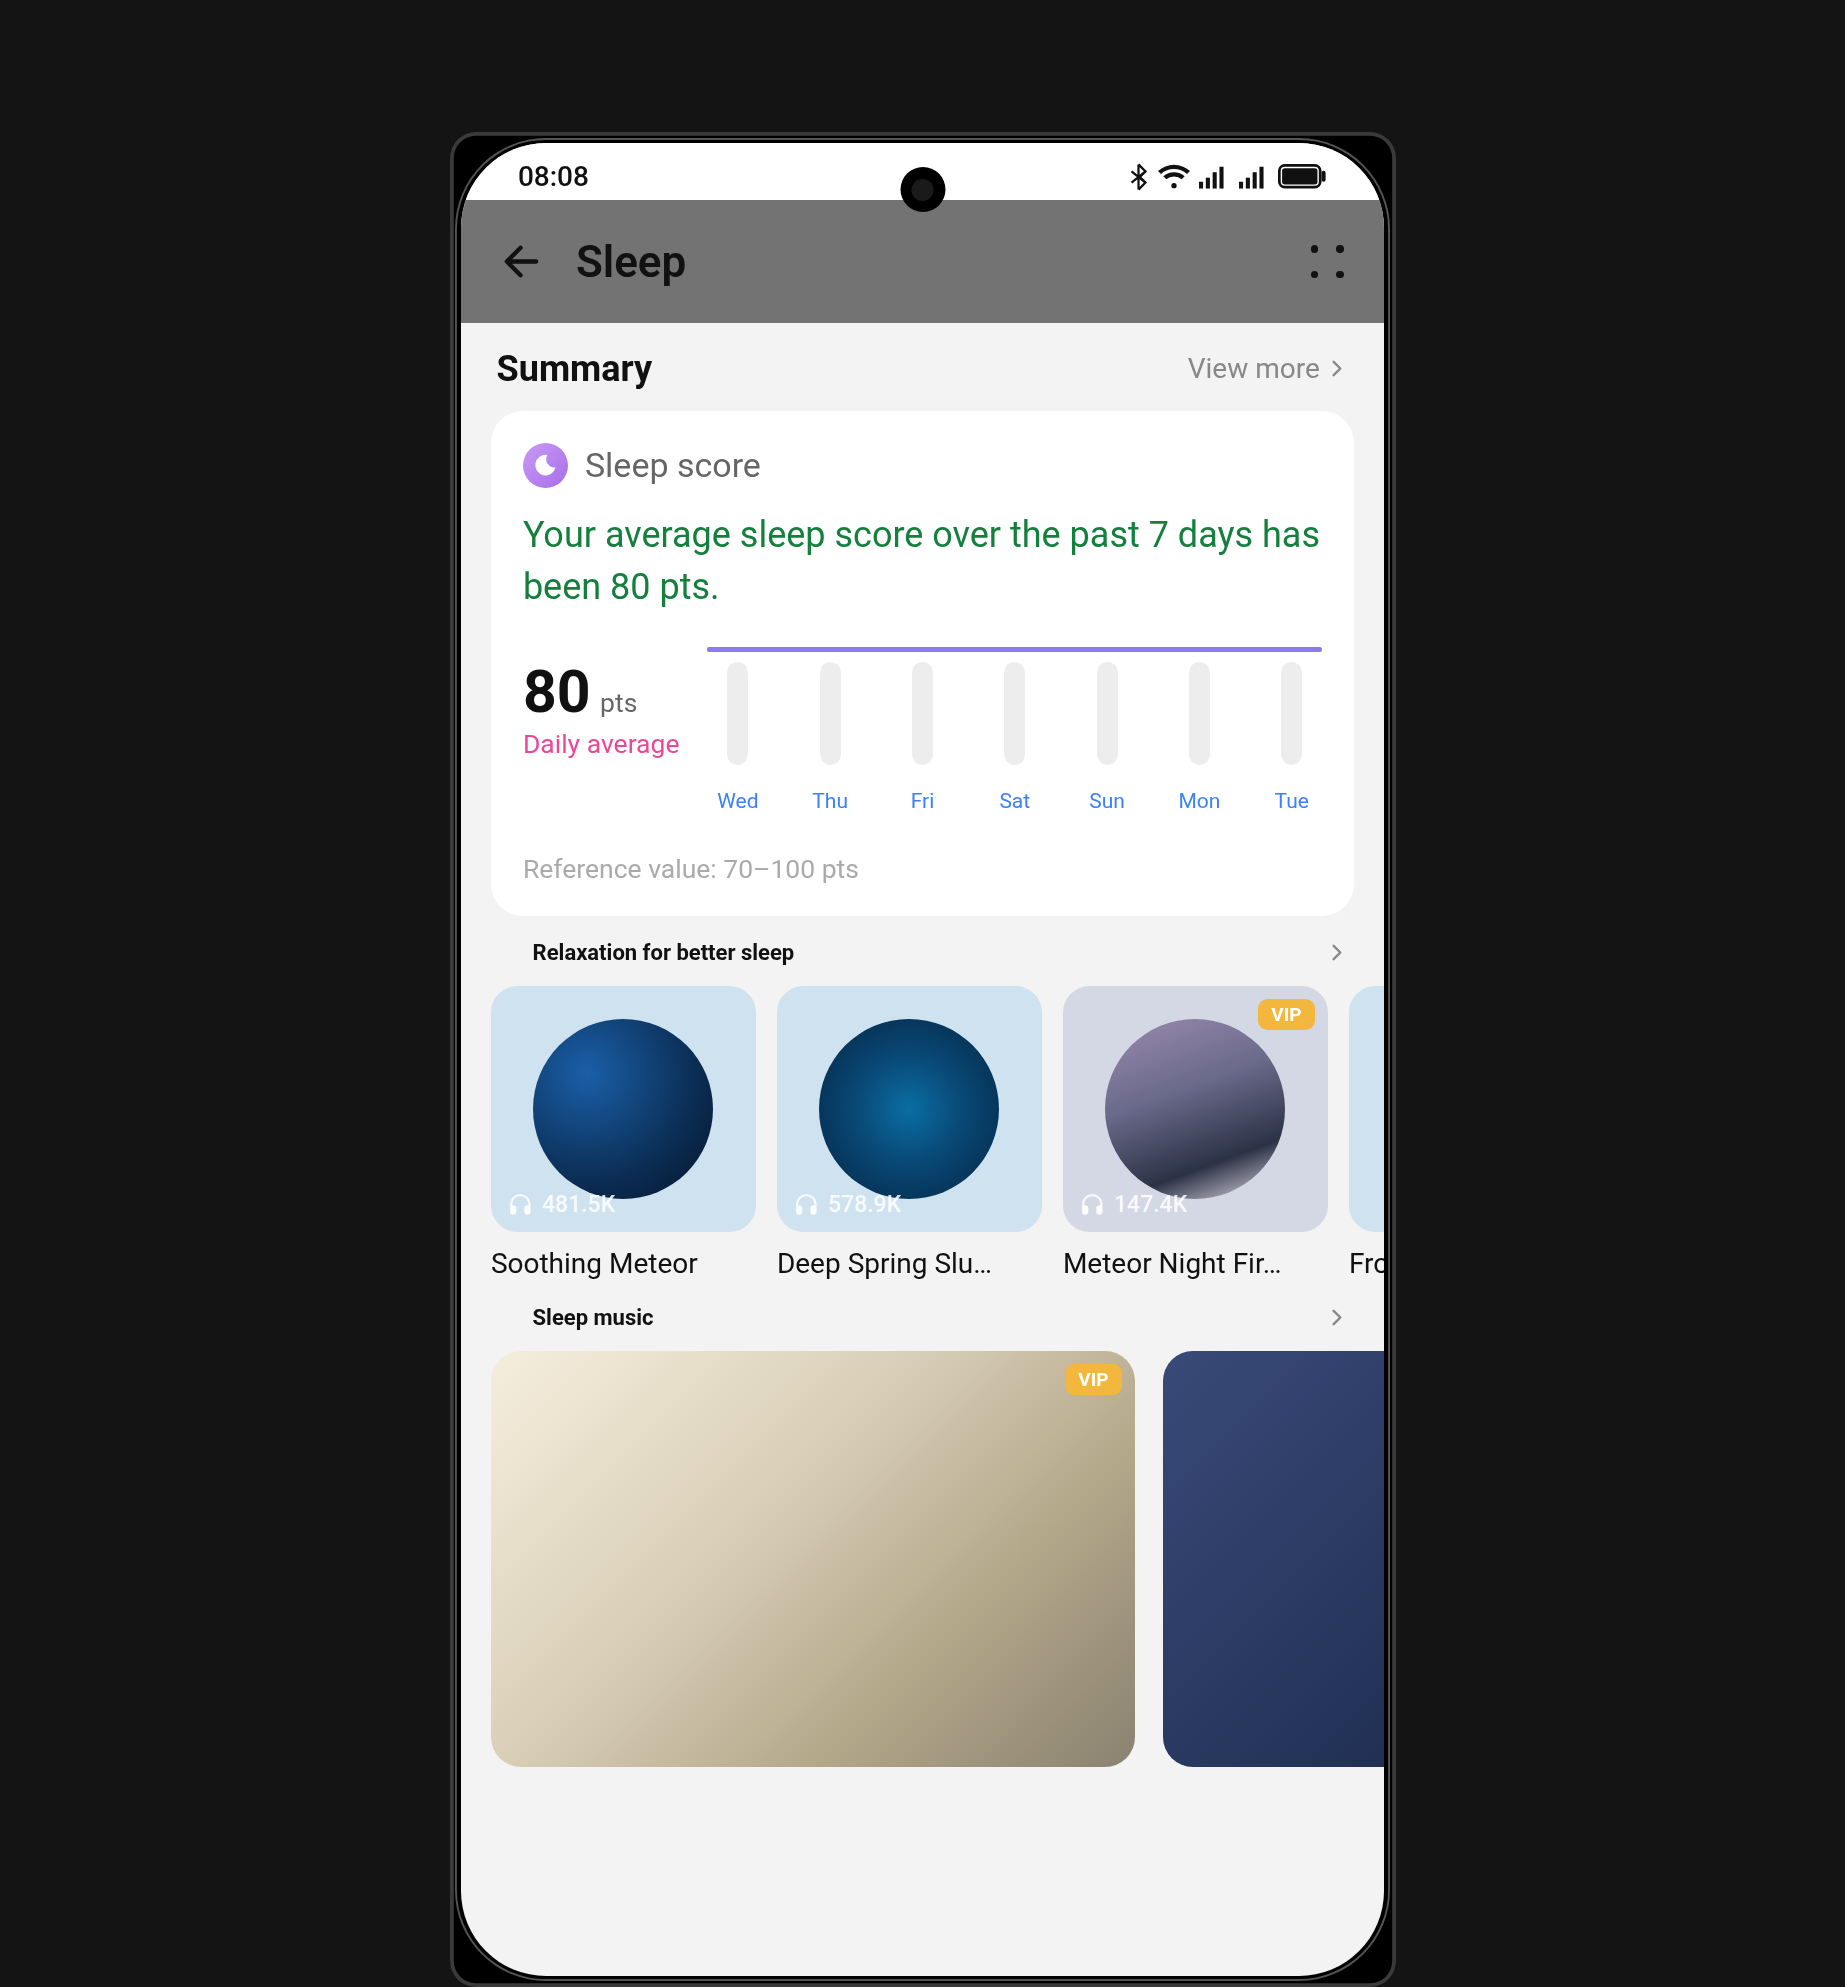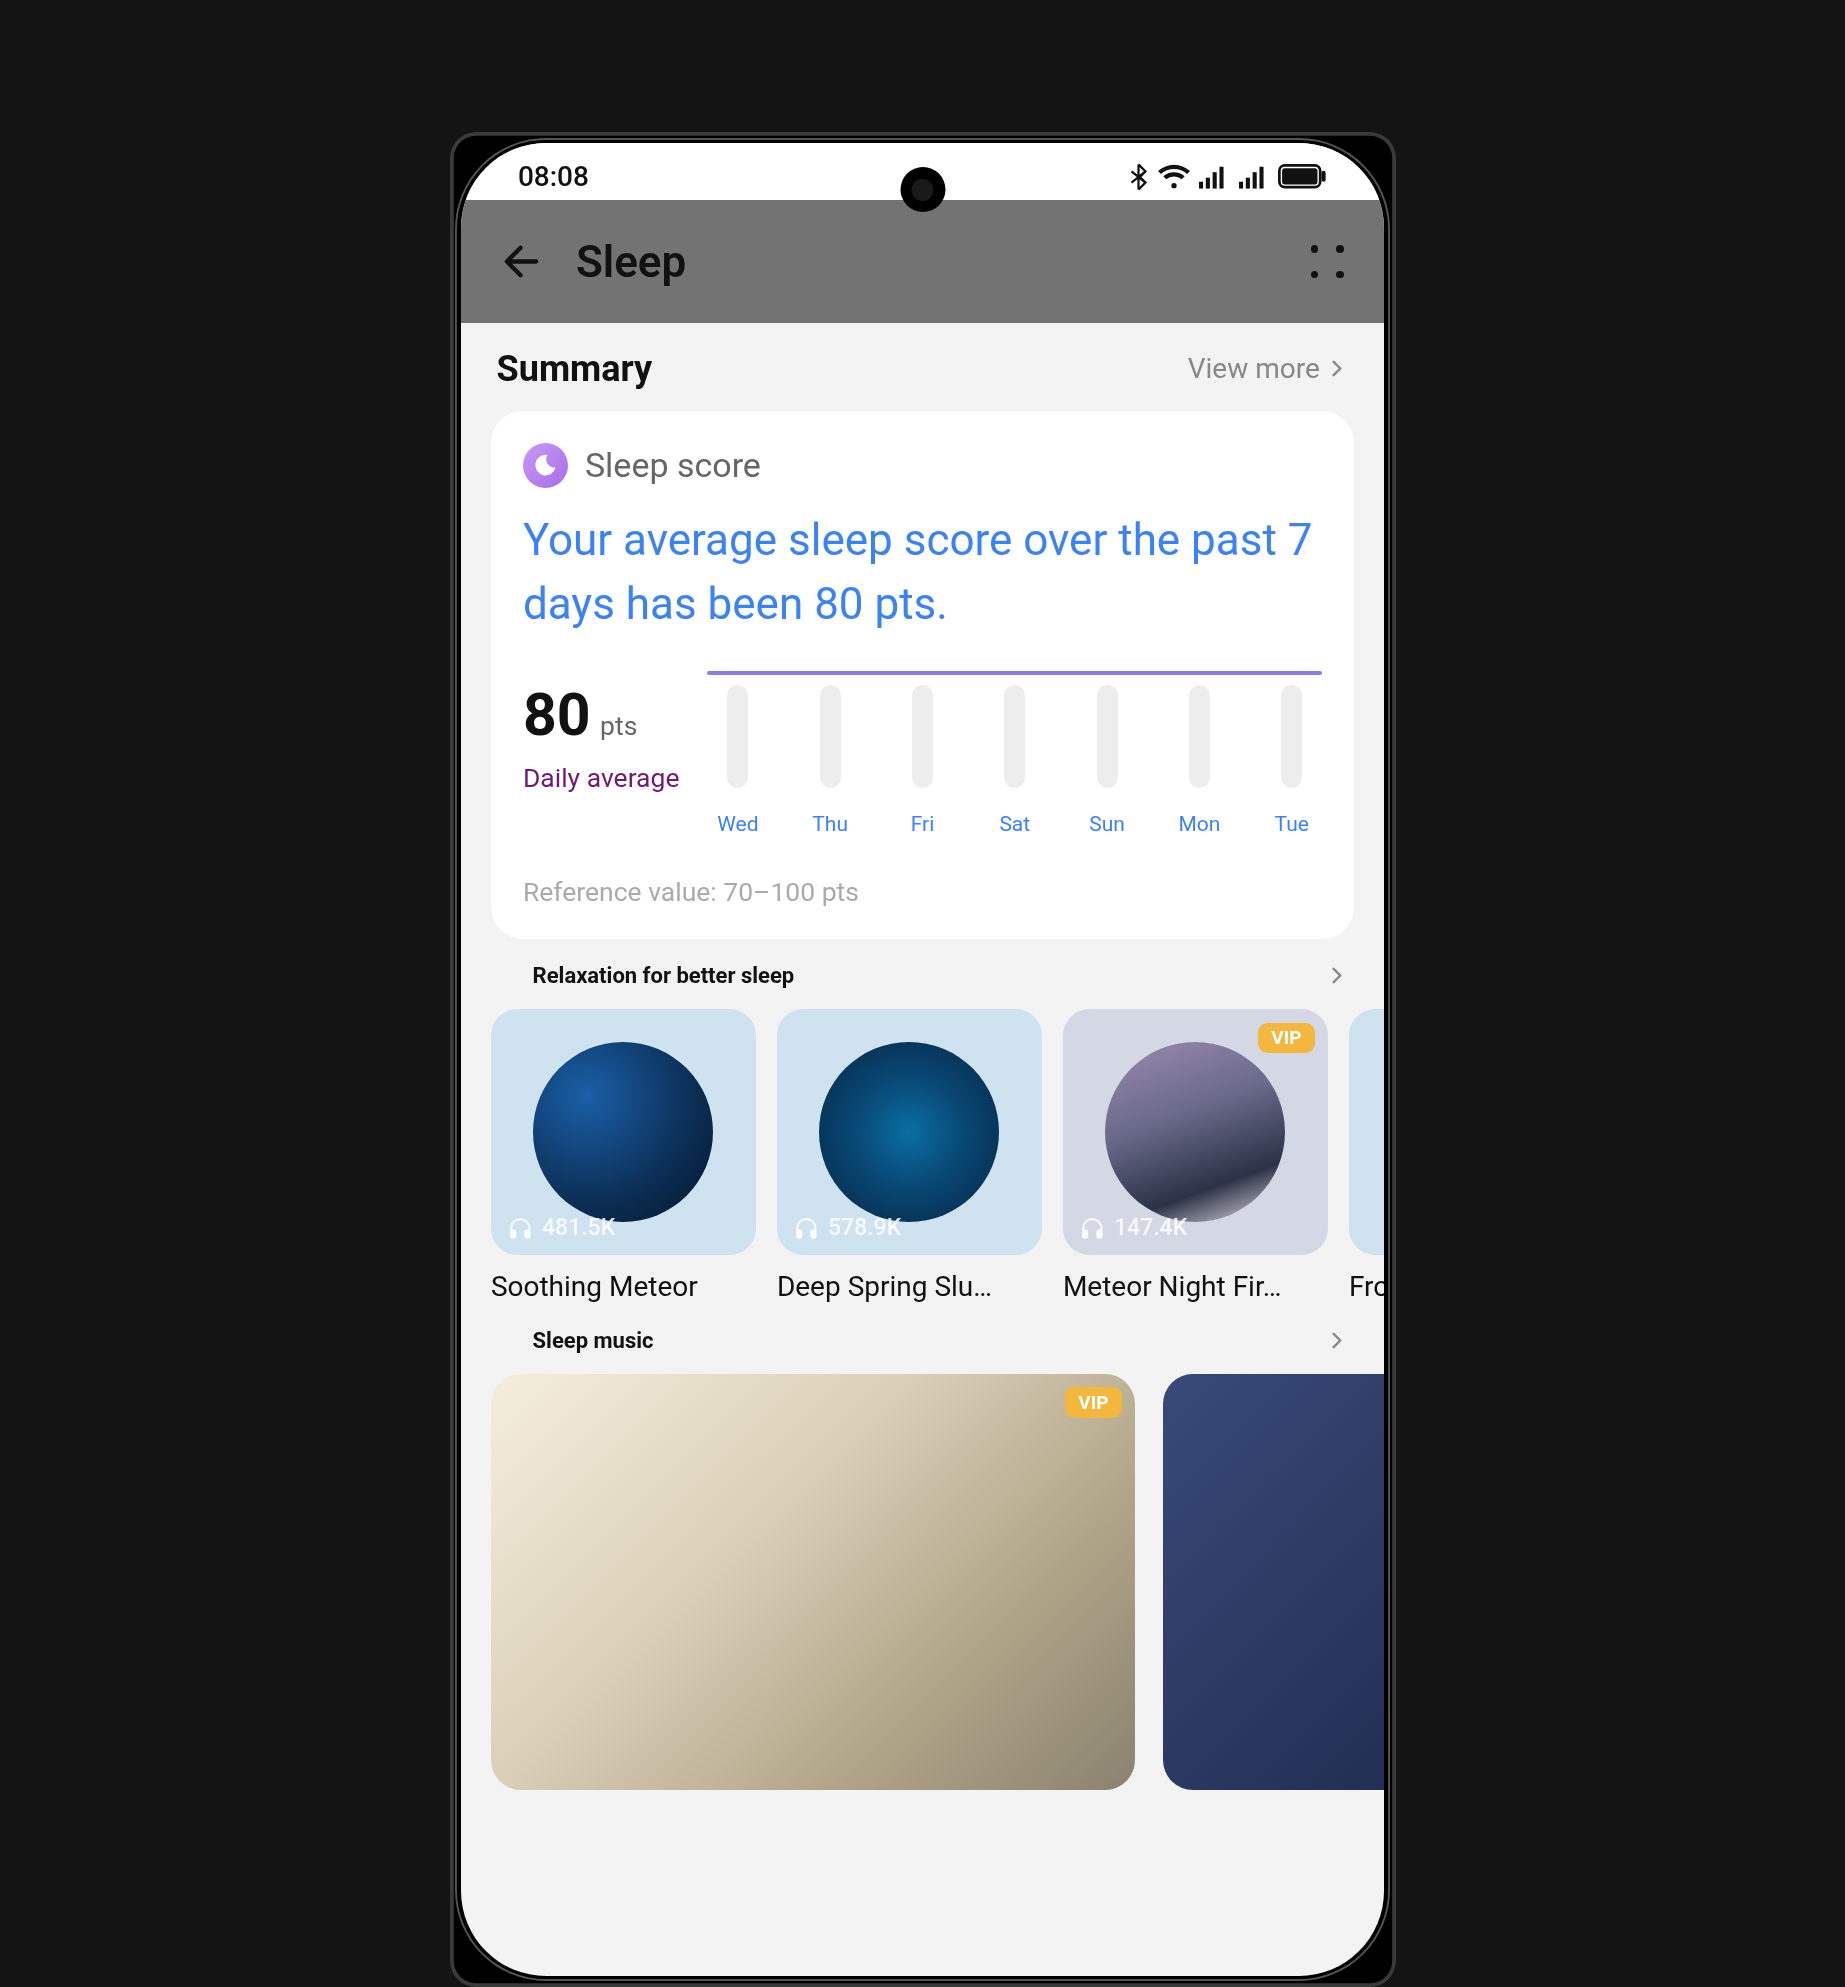--- a/index.html
+++ b/index.html
@@ -108,27 +108,27 @@
     padding: 32px;
   }
   .score-header { display: flex; align-items: center; gap: 17px; margin-bottom: 21px; }
   .score-icon {
     width: 45px; height: 45px; border-radius: 50%;
     background: linear-gradient(135deg, #c89bf5 0%, #a86ee8 100%);
     display: flex; align-items: center; justify-content: center;
     color: #fff; font-size: 21px;
   }
   .score-title { font-size: 34px; color: #666; }
-  .score-desc { font-size: 44px; color: #3b82f6; line-height: 1.45; margin-bottom: 34px; }
+  .score-desc { font-size: 36px; color: #15803d; line-height: 1.45; margin-bottom: 34px; }
   .score-row { display: flex; gap: 28px; align-items: flex-start; }
   .score-left { flex: 0 0 auto; padding-top: 9.5px; }
   .score-value-line { display: flex; align-items: baseline; gap: 9.5px; }
   .score-value { font-size: 59px; font-weight: 700; color: #111; }
   .score-unit { font-size: 26.5px; color: #666; }
-  .score-sub { font-size: 26.5px; color: #701a75; margin-top: 13px; }
+  .score-sub { font-size: 26.5px; color: #ec4899; margin-top: 2px; }
   .chart-box { flex: 1; }
   .chart-line { height: 4.7px; background: #8a7cf0; border-radius: 1.9px; margin-bottom: 9.5px; }
   .bars { display: flex; justify-content: space-between; height: 151px; padding: 0 1.9px; }
   .bar-col { display: flex; flex-direction: column; align-items: center; width: 57px; }
   .bar { width: 21px; flex: 1; background: #ededed; border-radius: 10.4px; }
   .bar-label { font-size: 21px; color: #3b82f6; margin-top: 24px; }
   .reference { font-size: 26.5px; color: #aaa; margin-top: 40px; }
   .tracks-scroll { display: flex; gap: 21px; margin-left: -30px; margin-right: -30px; padding: 0 0 0 30px; overflow: hidden; }
   .track-item { flex: 0 0 265px; }
   .thumb {

